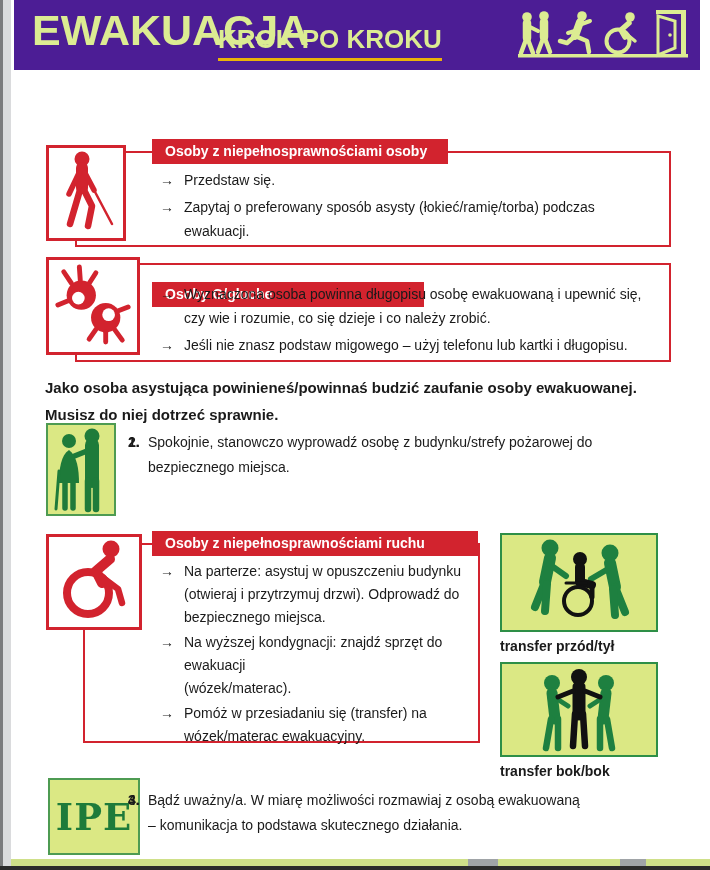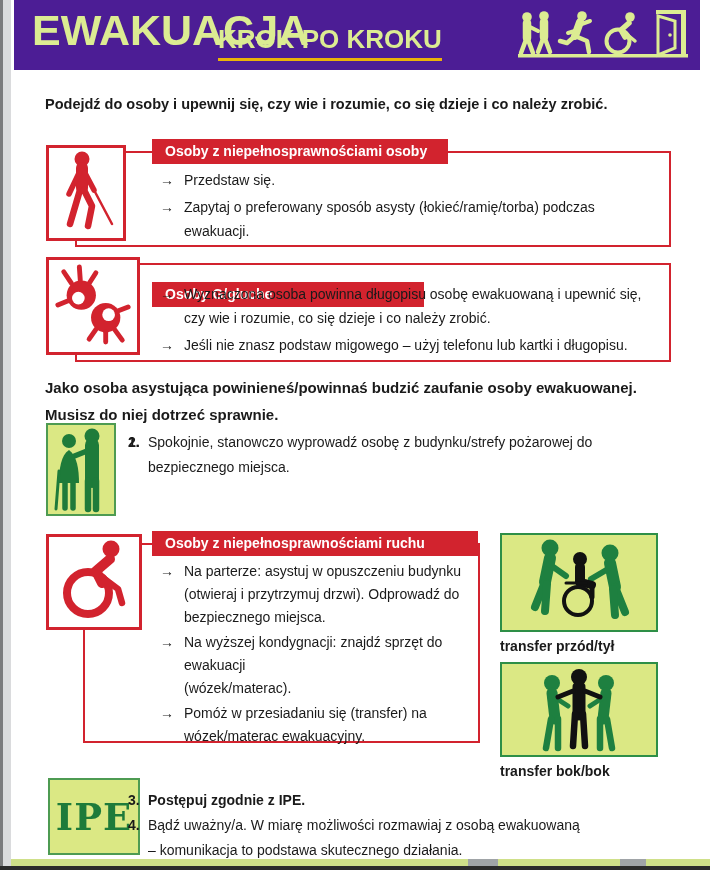--- a/index.html
+++ b/index.html
@@ -120,21 +120,20 @@
           <rect x="163" y="0" width="5" height="47" stroke="none"></rect>
           <rect x="138" y="0" width="30" height="4" stroke="none"></rect>
           <path d="M140,6 L157,11 L157,38 L140,45 Z" fill="none" stroke-width="3"></path>
           <circle cx="152" cy="25" r="1.8" stroke="none"></circle>
         </g>
         <rect x="0" y="44" width="170" height="3.5" stroke="none"></rect>
       </g>
     </svg>
   </div>
 
-  <div class="intro">Podejdź do osoby i upewnij się, czy wie i rozumie, co się dzieje i co należy zrobić.</div>
 
   <div class="sect sect-vision"></div>
   <div class="iconbox ib-vision">
     <svg viewBox="0 0 68 84" width="68" height="84">
       <g fill="#d2232e" stroke="#d2232e">
         <circle cx="30" cy="11" r="7.5" stroke="none"></circle>
         <line x1="30" y1="20" x2="30" y2="40" stroke-width="12" stroke-linecap="round"></line>
         <line x1="27" y1="25" x2="17" y2="46" stroke-width="5.5" stroke-linecap="round"></line>
         <line x1="33" y1="25" x2="42" y2="42" stroke-width="5.5" stroke-linecap="round"></line>
         <line x1="42" y1="42" x2="60" y2="76" stroke-width="2.5" stroke-linecap="round"></line>
@@ -305,21 +304,20 @@
     </div>
     <div class="tr-caption">transfer bok/bok</div>
   </div>
 
   <div class="greenbox gb-ipe">
     <div class="ipe-label">IPE</div>
   </div>
   <div class="steps steps-bottom">
     <div class="step step-bold">
       <span class="num">3.</span>
-      <span class="pre">Postępuj zgodnie z IPE.</span>
     </div>
     <div class="step">
       <span class="num">4.</span>
       <span class="pre">Bądź uważny/a. W miarę możliwości rozmawiaj z osobą ewakuowaną
 – komunikacja to podstawa skutecznego działania.</span>
     </div>
   </div>
 
   <div class="footer-green"></div>
   <div class="footer-gray-a"></div>

